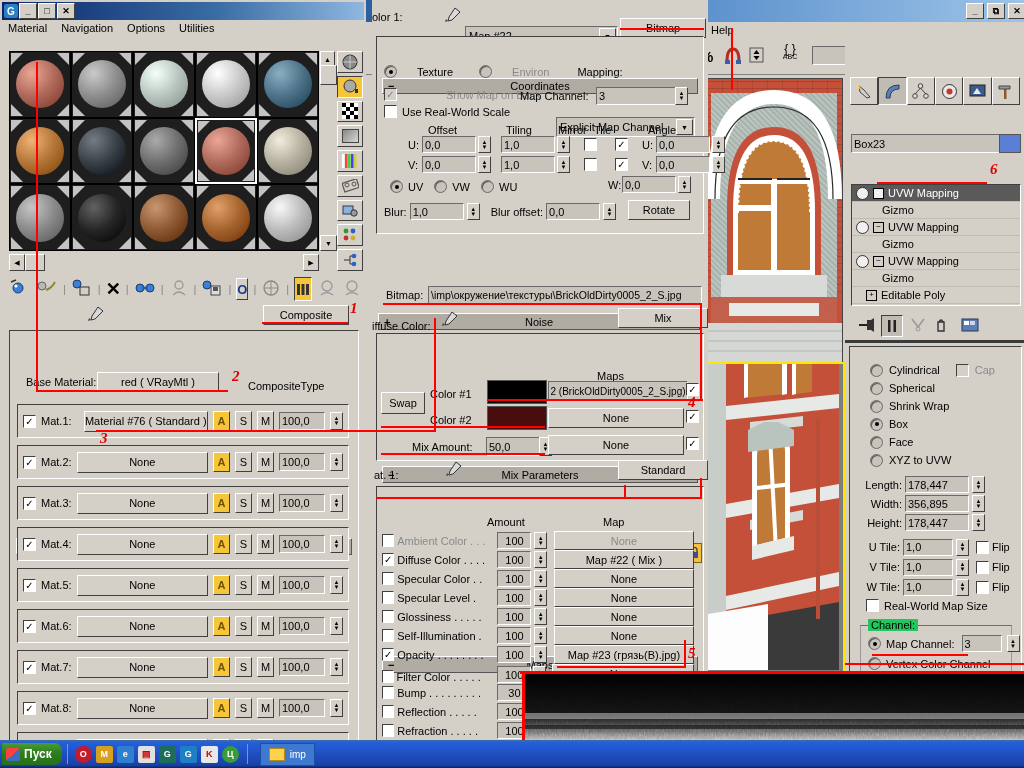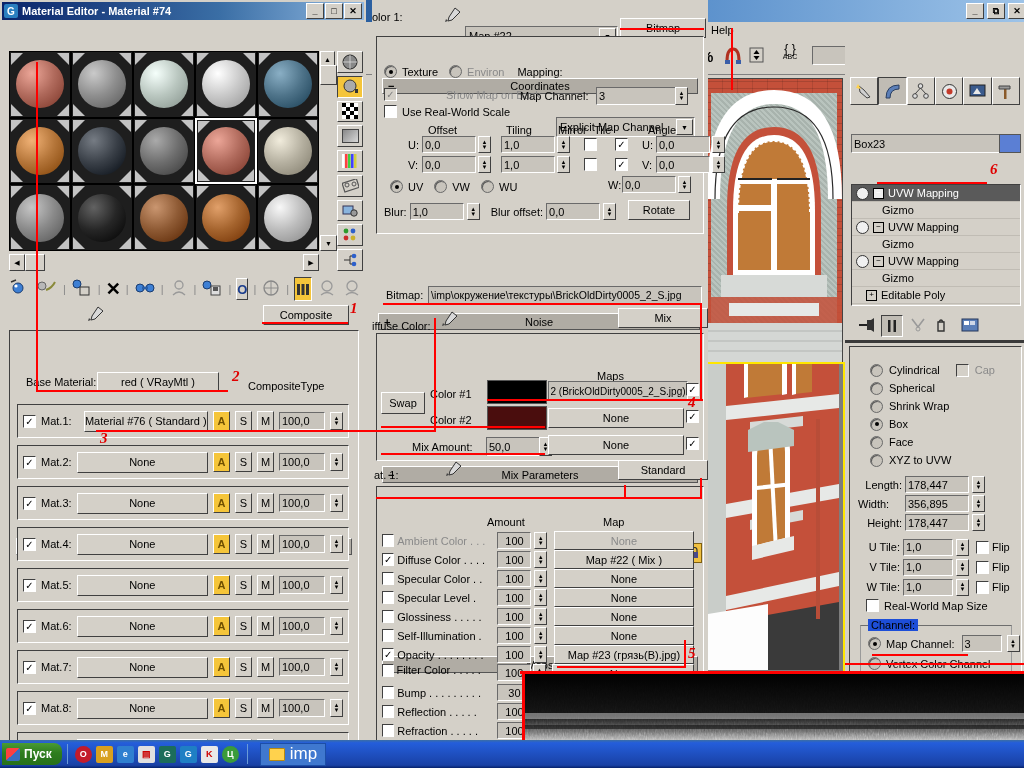--- a/index.html
+++ b/index.html
@@ -57,21 +57,21 @@
   .plusbox{width:9px;height:9px;border:1px solid #000;background:#d4d0c8;font-size:8px;line-height:8px;text-align:center;}
   
   .vp{position:absolute;overflow:hidden;}
   .brickbg{background:
      repeating-linear-gradient(0deg,rgba(0,0,0,.14) 0 1px,transparent 1px 7px),
      repeating-linear-gradient(90deg,rgba(0,0,0,.10) 0 1px,transparent 1px 15px),
      #c4503a;}
   .taskbar{position:absolute;left:0;bottom:0;width:1024px;height:28px;background:linear-gradient(to bottom,#3b6ea5,#245edb 10%,#1941a5 90%,#06226b);display:flex;align-items:center;}
   .startbtn{height:22px;margin-left:2px;padding:0 10px 0 4px;border-radius:0 8px 8px 0;background:linear-gradient(to bottom,#4a9b34,#2e7d1e 45%,#27701a);color:#fff;font-weight:bold;font-size:12px;display:flex;align-items:center;gap:4px;}
   .qlicon{width:17px;height:17px;margin:0 2px;border-radius:2px;display:flex;align-items:center;justify-content:center;font-size:9px;color:#fff;font-weight:bold;}
-  .taskitem{height:21px;margin-left:6px;padding:0 8px;background:#3f78cf;border:1px solid #1c4ea8;color:#fff;font-size:17px;display:flex;align-items:center;gap:5px;}
+  .taskitem{height:21px;margin-left:6px;padding:0 8px;background:#3f78cf;border:1px solid #1c4ea8;color:#fff;font-size:10px;display:flex;align-items:center;gap:5px;}
 </style>
 </head>
 <body>
 
 <div class="abs" style="left:0;top:0;width:1024px;height:768px;background:#d4d0c8;"></div>
 
 <div class="abs" style="left:366px;top:0;width:658px;height:22px;background:linear-gradient(to right,#2a5fa0,#4d86c6 40%,#9dc3e8);"></div>
 <div class="abs" style="left:965px;top:3px;display:flex;gap:2px;">
   <div class="tbtn">_</div>
   <div class="tbtn">⧉</div>
@@ -345,21 +345,21 @@
         <span class="lbl" style="width:44px;text-align:right;">Length:</span>
         <span class="field" style="width:58px;height:15px;">
             <span>178,447</span>
           </span>
         <span class="spin" style="height:15px;">
             <i>▲</i>
             <i>▼</i>
           </span>
       </div>
       <div style="display:flex;align-items:center;gap:3px;height:19px;">
-        <span class="lbl" style="width:44px;">Width:</span>
+        <span class="lbl" style="width:44px;text-align:right;">Width:</span>
         <span class="field" style="width:58px;height:15px;">
             <span>356,895</span>
           </span>
         <span class="spin" style="height:15px;">
             <i>▲</i>
             <i>▼</i>
           </span>
       </div>
       <div style="display:flex;align-items:center;gap:3px;height:19px;">
         <span class="lbl" style="width:44px;text-align:right;">Height:</span>
@@ -410,21 +410,21 @@
         <span class="cbx off" style="margin-left:4px;"></span>
         <span class="lbl">Flip</span>
       </div>
     </div>
     <div class="abs" style="left:16px;top:252px;display:flex;align-items:center;gap:5px;">
       <span class="cbx off"></span>
       <span class="lbl">Real-World Map Size</span>
     </div>
 
     <div class="abs" style="left:10px;top:278px;width:150px;height:54px;border:1px solid #9a9a9a;border-top-color:#6e6e6e;"></div>
-    <div class="abs lbl" style="left:18px;top:272px;background:#1d4ed8;padding:0 3px;">Channel:</div>
+    <div class="abs lbl" style="left:18px;top:272px;background:#22c55e;padding:0 3px;">Channel:</div>
     <div class="abs" style="left:18px;top:288px;display:flex;align-items:center;gap:5px;">
       <span class="radio">
           <span class="dot"></span>
         </span>
       <span class="lbl">Map Channel:</span>
       <span class="field" style="width:34px;height:15px;margin-left:2px;">
           <span>3</span>
         </span>
       <span class="spin" style="height:15px;">
           <i>▲</i>
@@ -453,21 +453,21 @@
 </div>
 <div class="abs btn" style="left:620px;top:18px;width:84px;height:18px;">
   <span>Bitmap</span>
 </div>
 
 <div class="abs sunk" style="left:376px;top:36px;width:326px;height:196px;"></div>
 <div class="abs rollup" style="left:382px;top:39px;width:314px;height:14px;">
   <span class="sign">−</span>
   <span>Coordinates</span>
 </div>
-<div class="abs" style="left:384px;top:65px;display:flex;align-items:center;gap:5px;">
+<div class="abs" style="left:384px;top:65px;display:flex;align-items:center;gap:20px;">
   <span class="radio">
       <span class="dot"></span>
     </span>
   <span class="lbl">Texture</span>
   <span class="radio" style="margin-left:6px;"></span>
   <span class="lbl" style="color:#8a8a8a;">Environ</span>
   <span class="lbl" style="margin-left:8px;">Mapping:</span>
 </div>
 <div class="abs combo" style="left:556px;top:62px;width:134px;height:18px;">
   <span>Explicit Map Channel</span>
@@ -754,21 +754,21 @@
     <div style="height: 19px; display: flex; align-items: center; gap: 3px;">
       <span class="cbx">✓</span>
       <span class="lbl" style="width:104px;">Opacity . . . . . . . .</span>
       <span class="field" style="width:30px;height:15px;justify-content:center;">100</span>
       <span class="spin" style="height:15px;">
         <i>▲</i>
         <i>▼</i>
       </span>
       <span class="btn" style="width:148px;height:17px;margin-left:4px;">Map #23 (грязь(B).jpg)</span>
     </div>
-    <div style="height: 19px; display: flex; align-items: flex-start; gap: 2px;">
+    <div style="height: 19px; display: flex; align-items: flex-end; gap: 2px;">
       <span class="cbx off">✓</span>
       <span class="lbl" style="width:104px;">Filter Color . . . . .</span>
       <span class="field" style="width:30px;height:15px;justify-content:center;">100</span>
       <span class="spin" style="height:15px;">
         <i>▲</i>
         <i>▼</i>
       </span>
       <span class="btn" style="width:148px;height:17px;margin-left:4px;">None</span>
     </div>
     <div style="height: 19px; display: flex; align-items: center; gap: 3px;">
@@ -834,24 +834,29 @@
     <rect width="502" height="95" fill="url(#dirtgrad)"></rect>
     <rect width="502" height="95" filter="url(#rough)" opacity="0.62" style="mix-blend-mode:overlay"></rect>
     <rect y="40" width="502" height="6" fill="#e8e8e8" opacity=".45"></rect>
     <rect y="52" width="502" height="4" fill="#101010" opacity=".6"></rect>
   </svg>
 </div>
 
 <div class="abs" id="matedit">
   <div class="titlebar">
     <span style="width:14px;height:14px;background:#2a7fc0;border-radius:2px;color:#fff;font-size:10px;display:flex;align-items:center;justify-content:center;font-weight:bold;">G</span>
-    <span class="t">Material Editor - Material #74</span>
     <span class="tbtn">_</span>
     <span class="tbtn">□</span>
     <span class="tbtn">✕</span>
+  </div>
+  <div class="menubar">
+    <span>Material</span>
+    <span>Navigation</span>
+    <span>Options</span>
+    <span>Utilities</span>
   </div>
 </div>
 
 <div class="abs slotgrid" id="slotgrid" style="left:9px;top:51px;width:310px;height:200px;">
     <div class="slot">
       <div class="sph" style="width: 48px; height: 48px; background: radial-gradient(circle at 33% 28%, rgb(236, 166, 152) 0%, rgb(176, 106, 92) 48%, rgb(121, 51, 37) 100%);"></div>
       <div class="corner" style="border-width: 6px; border-color: rgb(224, 224, 224) transparent transparent rgb(224, 224, 224); top: 1px; left: 1px; border-style: solid; opacity: 0.85;"></div>
       <div class="corner" style="border-width: 6px; border-color: rgb(224, 224, 224) rgb(224, 224, 224) transparent transparent; top: 1px; right: 1px; border-style: solid; opacity: 0.85;"></div>
       <div class="corner" style="border-width: 6px; border-color: transparent transparent rgb(224, 224, 224) rgb(224, 224, 224); bottom: 1px; left: 1px; border-style: solid; opacity: 0.85;"></div>
       <div class="corner" style="border-width: 6px; border-color: transparent rgb(224, 224, 224) rgb(224, 224, 224) transparent; bottom: 1px; right: 1px; border-style: solid; opacity: 0.85;"></div>

